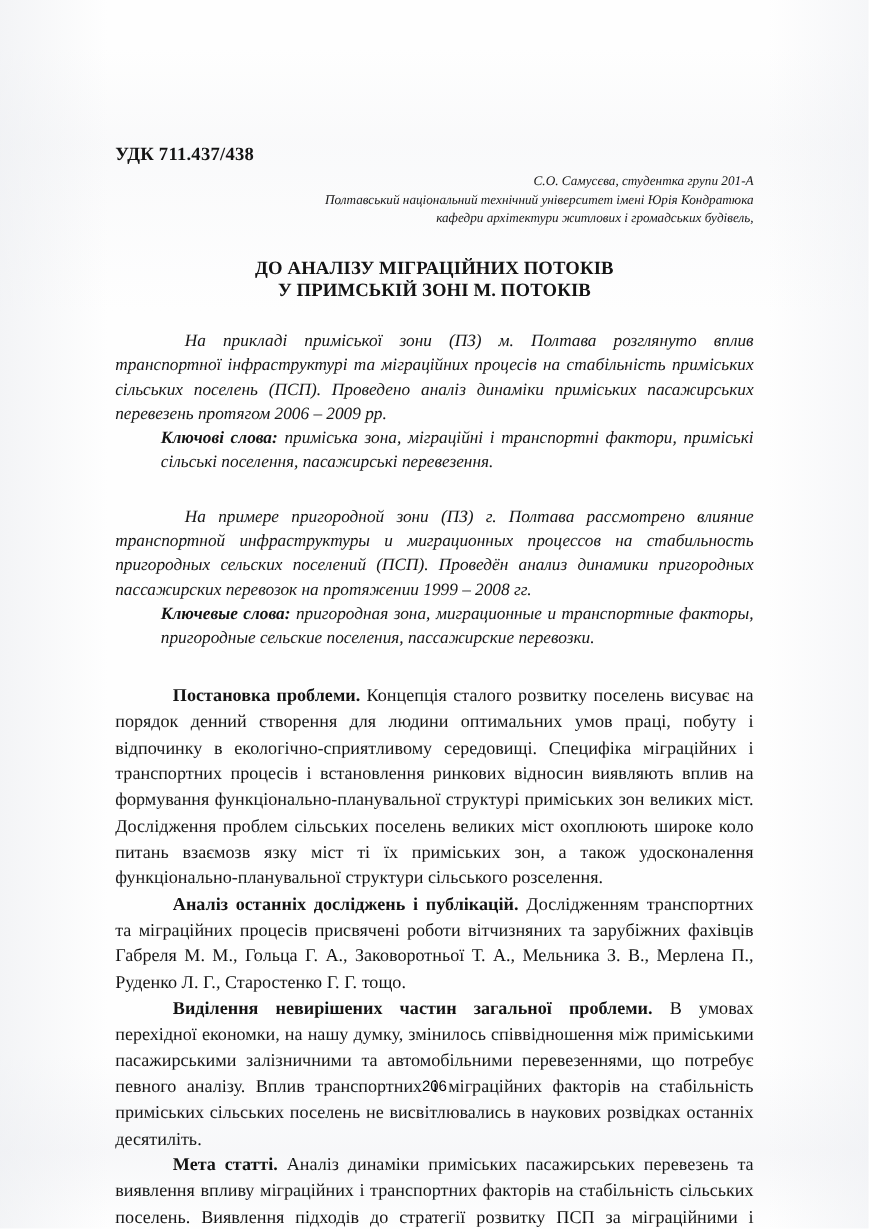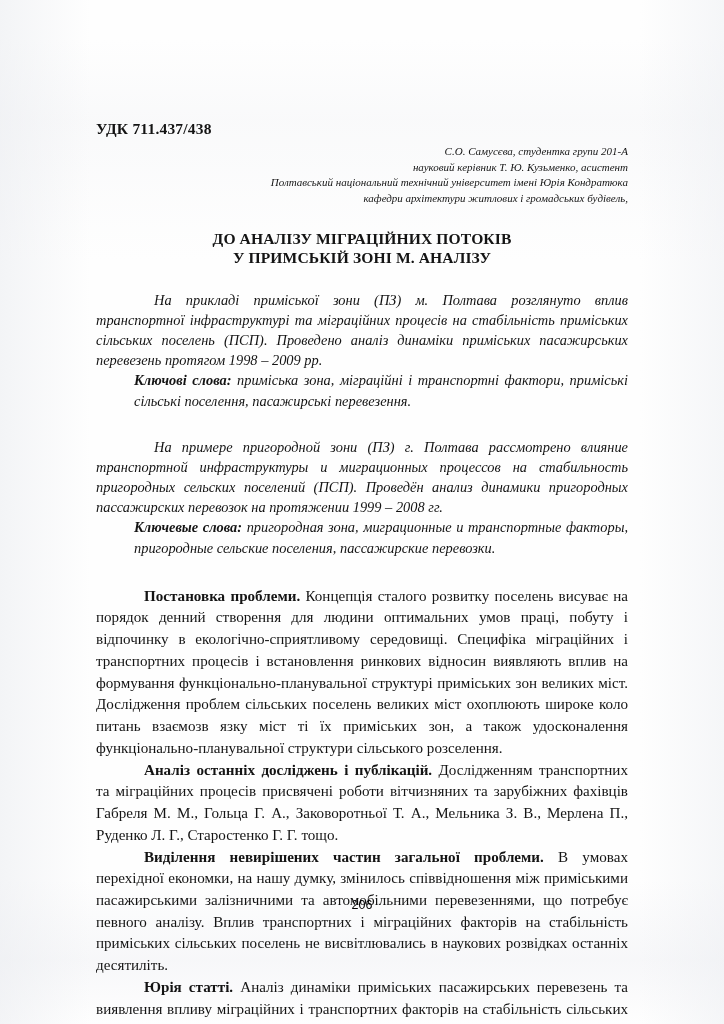--- a/index.html
+++ b/index.html
@@ -114,43 +114,42 @@
 
 <div class="page">
   <div class="scan-tint"></div>
 
   <div class="content">
 
     <div class="udk">УДК 711.437/438</div>
 
     <div class="authors">
       <div>С.О. Самусєва, студентка групи 201-А</div>
-      <div>науковий керівник Т. Ю. Кузьменко, асистент</div>
       <div>Полтавський національний технічний університет імені Юрія Кондратюка</div>
       <div>кафедри архітектури житлових і громадських будівель,</div>
     </div>
 
     <div class="title">
       <div>ДО АНАЛІЗУ МІГРАЦІЙНИХ ПОТОКІВ</div>
-      <div>У ПРИМСЬКІЙ ЗОНІ М. АНАЛІЗУ</div>
+      <div>У ПРИМСЬКІЙ ЗОНІ М. ПОТОКІВ</div>
     </div>
 
     <div class="abstract uk">
-      <p class="body-p">На прикладі приміської зони (ПЗ) м. Полтава розглянуто вплив транспортної  інфраструктурі та міграційних процесів на стабільність приміських сільських поселень (ПСП). Проведено аналіз динаміки приміських пасажирських перевезень протягом 1998 – 2009 рр.</p>
+      <p class="body-p">На прикладі приміської зони (ПЗ) м. Полтава розглянуто вплив транспортної  інфраструктурі та міграційних процесів на стабільність приміських сільських поселень (ПСП). Проведено аналіз динаміки приміських пасажирських перевезень протягом 2006 – 2009 рр.</p>
       <p class="kw"><b>Ключові слова:</b><span>  приміська зона, міграційні і транспортні фактори, приміські сільські поселення, пасажирські перевезення.</span></p>
     </div>
 
     <div class="abstract ru">
       <p class="body-p">На примере  пригородной зони (ПЗ) г. Полтава рассмотрено влияние транспортной инфраструктуры и миграционных процессов на стабильность пригородных сельских поселений (ПСП). Проведён анализ динамики пригородных пассажирских перевозок на протяжении 1999 – 2008 гг.</p>
       <p class="kw"><b>Ключевые слова:</b><span> пригородная зона, миграционные и транспортные факторы, пригородные сельские поселения, пассажирские перевозки.</span></p>
     </div>
 
     <div class="body">
       <p><b>Постановка проблеми.</b><span> Концепція сталого розвитку поселень висуває на порядок денний створення для людини оптимальних умов праці, побуту і відпочинку в екологічно-сприятливому середовищі. Специфіка міграційних і транспортних процесів і встановлення ринкових відносин виявляють вплив на формування функціонально-планувальної структурі приміських зон великих міст. Дослідження проблем сільських поселень великих міст охоплюють широке коло питань взаємозв язку міст ті їх приміських зон, а також удосконалення функціонально-планувальної структури сільського розселення.</span></p>
       <p><b>Аналіз останніх досліджень і публікацій.</b><span> Дослідженням транспортних та міграційних процесів присвячені роботи вітчизняних та зарубіжних фахівців Габреля М. М., Гольца Г. А., Заковоротньої Т. А., Мельника З. В., Мерлена П., Руденко Л. Г., Старостенко Г. Г. тощо.</span></p>
       <p><b>Виділення невирішених частин загальної проблеми.</b><span> В умовах перехідної економки, на нашу думку, змінилось співвідношення між приміськими пасажирськими залізничними та автомобільними перевезеннями, що потребує певного аналізу. Вплив транспортних і міграційних факторів на стабільність приміських сільських поселень не висвітлювались в наукових розвідках останніх десятиліть.</span></p>
-      <p><b>Юрія статті.</b><span> Аналіз динаміки приміських пасажирських перевезень та виявлення впливу міграційних і транспортних факторів на стабільність сільських поселень. Виявлення підходів до стратегії розвитку ПСП за міграційними і транспортними факторами як пріоритетними.</span></p>
+      <p><b>Мета статті.</b><span> Аналіз динаміки приміських пасажирських перевезень та виявлення впливу міграційних і транспортних факторів на стабільність сільських поселень. Виявлення підходів до стратегії розвитку ПСП за міграційними і транспортними факторами як пріоритетними.</span></p>
     </div>
 
   </div>
 
   <div class="page-number">206</div>
 </div>
 
 </body></html>

